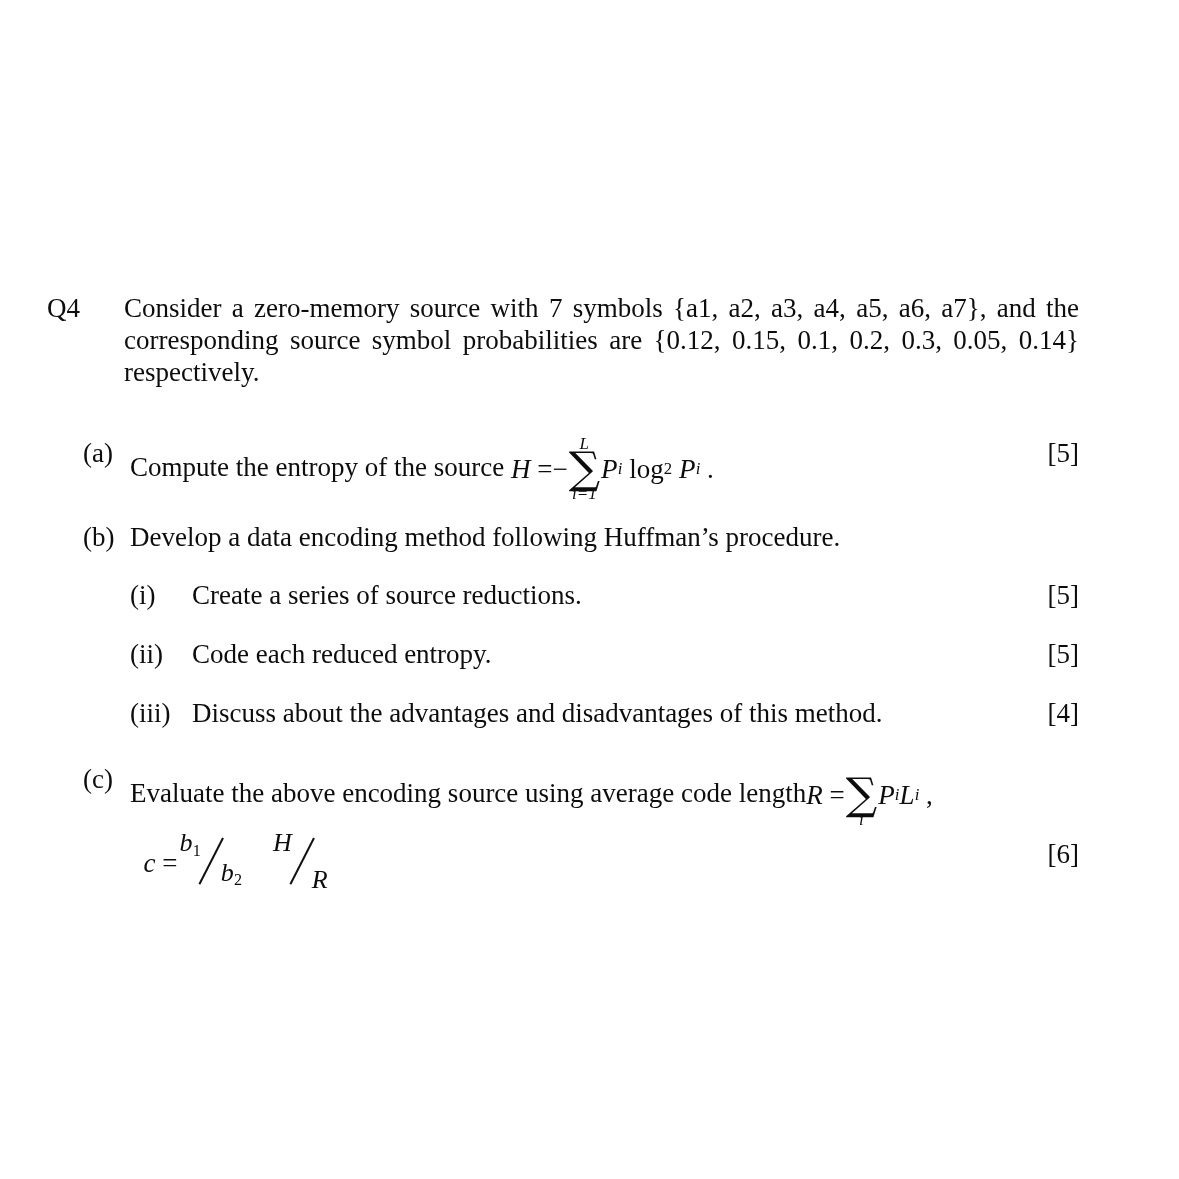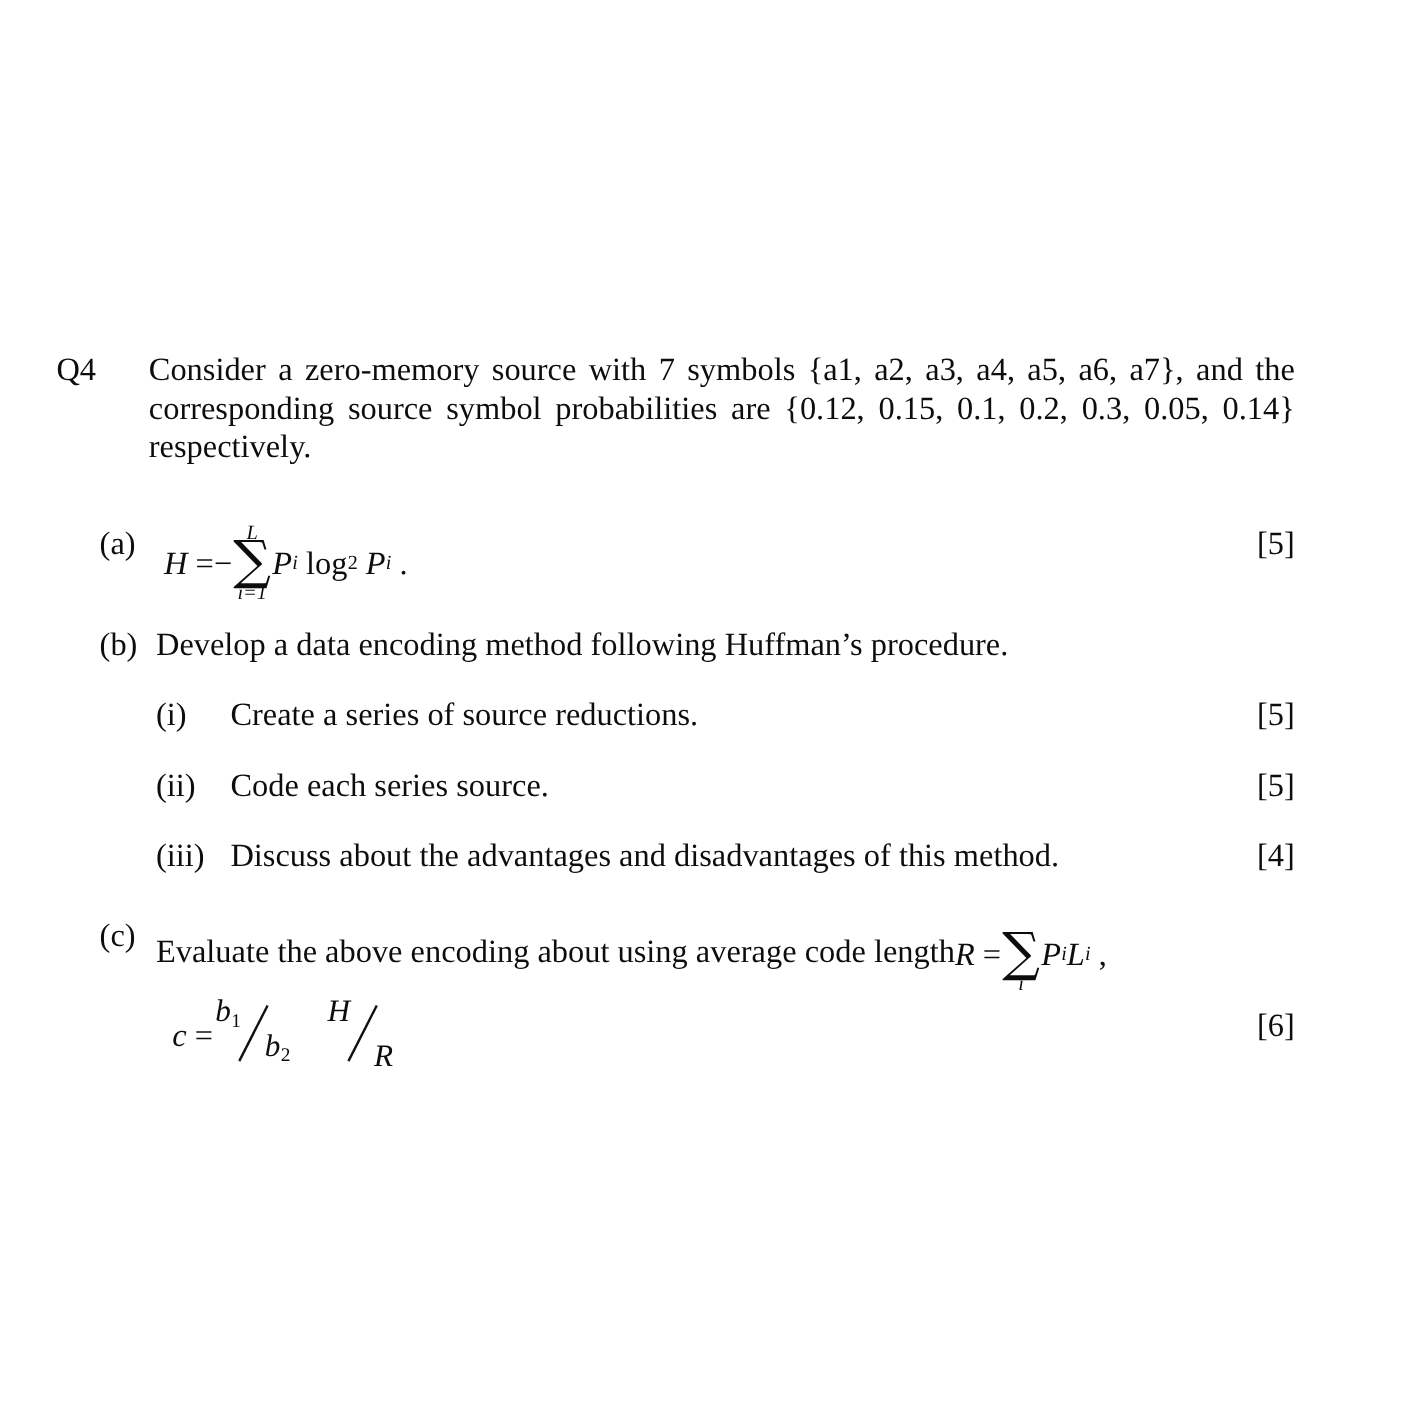--- a/index.html
+++ b/index.html
@@ -208,21 +208,21 @@
   <div class="question">
 
     <div class="q-head">
       <div class="q-number">Q4</div>
       <div class="q-stem">Consider a zero-memory source with 7 symbols {a1, a2, a3, a4, a5, a6, a7}, and the corresponding source symbol probabilities are {0.12, 0.15, 0.1, 0.2, 0.3, 0.05, 0.14} respectively.</div>
     </div>
 
     <div class="part" id="part-a">
       <div class="part-label">(a)</div>
       <div class="part-body">
-        <span>&nbsp;</span><span class="inline-math">
+        <span>Compute the entropy of the source</span><span>&nbsp;</span><span class="inline-math">
             <span class="math">H</span>
             <span>&nbsp;</span>
             <span class="mathup">=</span>
             <span class="mathup">−</span>
             <span class="sum">
               <span class="sum-upper">L</span>
               <span class="sum-sigma">∑</span>
               <span class="sum-lower">i=1</span>
             </span>
             <span class="math">P</span>
@@ -251,37 +251,37 @@
       <div class="part-label sub-label"></div>
       <div class="part-body">
         <span class="sub-roman">(i)</span><span>Create a series of source reductions.</span>
         <span class="marks">[5]</span>
       </div>
     </div>
 
     <div class="part" id="item-ii">
       <div class="part-label sub-label"></div>
       <div class="part-body">
-        <span class="sub-roman">(ii)</span><span>Code each series source.</span>
+        <span class="sub-roman">(ii)</span><span>Code each reduced entropy.</span>
         <span class="marks">[5]</span>
       </div>
     </div>
 
     <div class="part" id="item-iii">
       <div class="part-label sub-label"></div>
       <div class="part-body">
         <span class="sub-roman">(iii)</span><span>Discuss about the advantages and disadvantages of this method.</span>
         <span class="marks">[4]</span>
       </div>
     </div>
 
     <div class="part" id="part-c">
       <div class="part-label">(c)</div>
       <div class="part-body">
-        <span>Evaluate the above encoding about using average code length</span><span class="inline-math">
+        <span>Evaluate the above encoding source using average code length</span><span class="inline-math">
             <span class="math">R</span>
             <span>&nbsp;</span>
             <span class="mathup">=</span>
             <span class="sum">
               <span class="sum-upper">&nbsp;</span>
               <span class="sum-sigma">∑</span>
               <span class="sum-lower">i</span>
             </span>
             <span class="math">P</span>
             <sub class="mi">i</sub>

